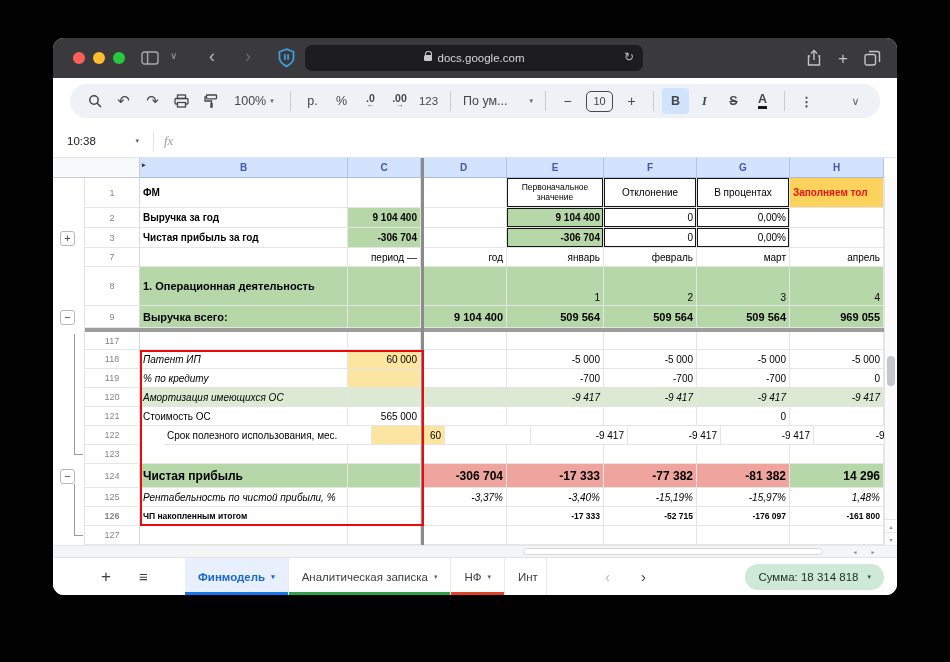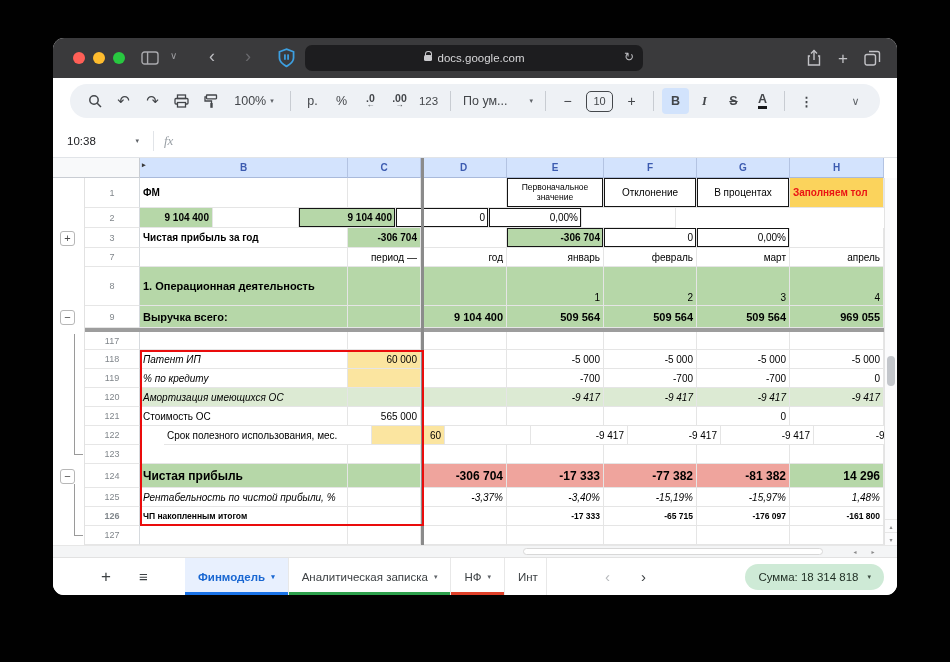--- a/index.html
+++ b/index.html
@@ -228,20 +228,21 @@
             <div class="cell b" style="width: 208px; height: 30px;">ФМ</div>
             <div class="cell" style="width: 73px; height: 30px;"></div>
             <div class="cell" style="width: 86px; height: 30px;"></div>
             <div class="cell c bb hdr2 wrap" style="width: 97px; height: 30px;">Первоначальное значение</div>
             <div class="cell c bb" style="width: 93px; height: 30px;">Отклонение</div>
             <div class="cell c bb" style="width: 93px; height: 30px;">В процентах</div>
             <div class="cell gold redtext b" style="width: 94px; height: 30px;">Заполняем тол</div>
           </div>
           <div class="row" style="height: 20px;">
             <div class="rownum" style="height: 20px;">2</div>
+            <div class="cell b" style="width: 208px; height: 20px;">Выручка за год</div>
             <div class="cell b g r" style="width: 73px; height: 20px;">9 104 400</div>
             <div class="cell" style="width: 86px; height: 20px;"></div>
             <div class="cell b g r bb" style="width: 97px; height: 20px;">9 104 400</div>
             <div class="cell r bb" style="width: 93px; height: 20px;">0</div>
             <div class="cell r bb" style="width: 93px; height: 20px;">0,00%</div>
             <div class="cell" style="width: 94px; height: 20px;"></div>
           </div>
           <div class="row" style="height: 20px;">
             <div class="rownum" style="height: 20px;">3</div>
             <div class="cell b" style="width: 208px; height: 20px;">Чистая прибыль за год</div>
@@ -372,21 +373,21 @@
             <div class="cell i r" style="width: 93px; height: 19px;">-15,19%</div>
             <div class="cell i r" style="width: 93px; height: 19px;">-15,97%</div>
             <div class="cell i r" style="width: 94px; height: 19px;">1,48%</div>
           </div>
           <div class="row" style="height: 19px; font-weight: bold;">
             <div class="rownum" style="height: 19px;">126</div>
             <div class="cell sm" style="width: 208px; height: 19px;">ЧП накопленным итогом</div>
             <div class="cell" style="width: 73px; height: 19px;"></div>
             <div class="cell" style="width: 86px; height: 19px;"></div>
             <div class="cell sm r" style="width: 97px; height: 19px;">-17 333</div>
-            <div class="cell sm r" style="width: 93px; height: 19px;">-65 715</div>
+            <div class="cell sm r" style="width: 93px; height: 19px;">-52 715</div>
             <div class="cell sm r" style="width: 93px; height: 19px;">-176 097</div>
             <div class="cell sm r" style="width: 94px; height: 19px;">-161 800</div>
           </div>
           <div class="row" style="height: 19px;">
             <div class="rownum" style="height: 19px;">127</div>
             <div class="cell" style="width: 208px; height: 19px;"></div>
             <div class="cell" style="width: 73px; height: 19px;"></div>
             <div class="cell" style="width: 86px; height: 19px;"></div>
             <div class="cell" style="width: 97px; height: 19px;"></div>
             <div class="cell" style="width: 93px; height: 19px;"></div>

